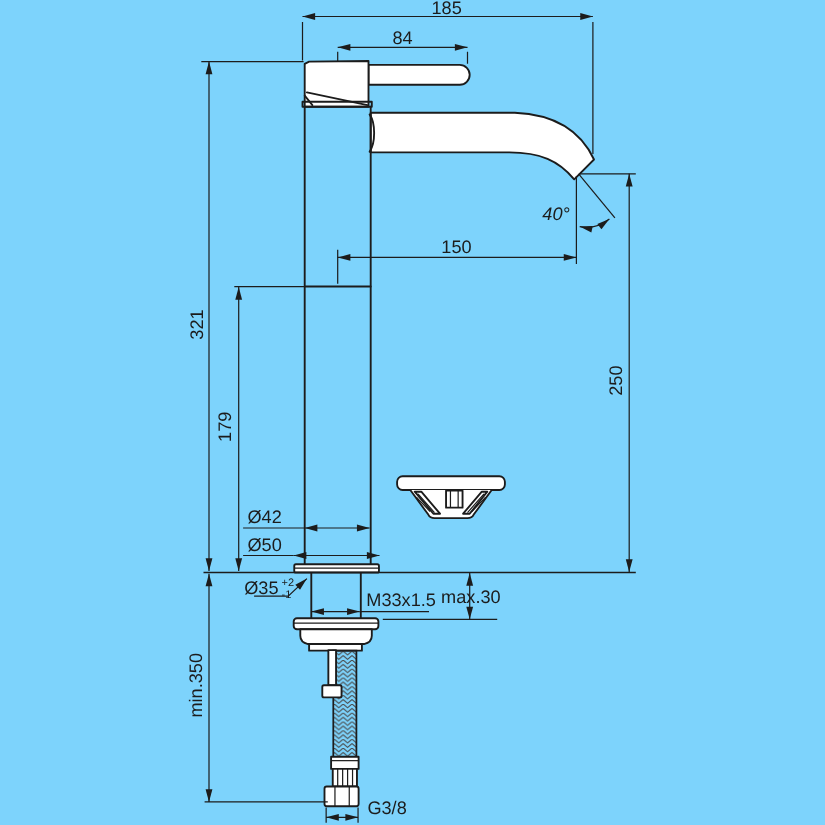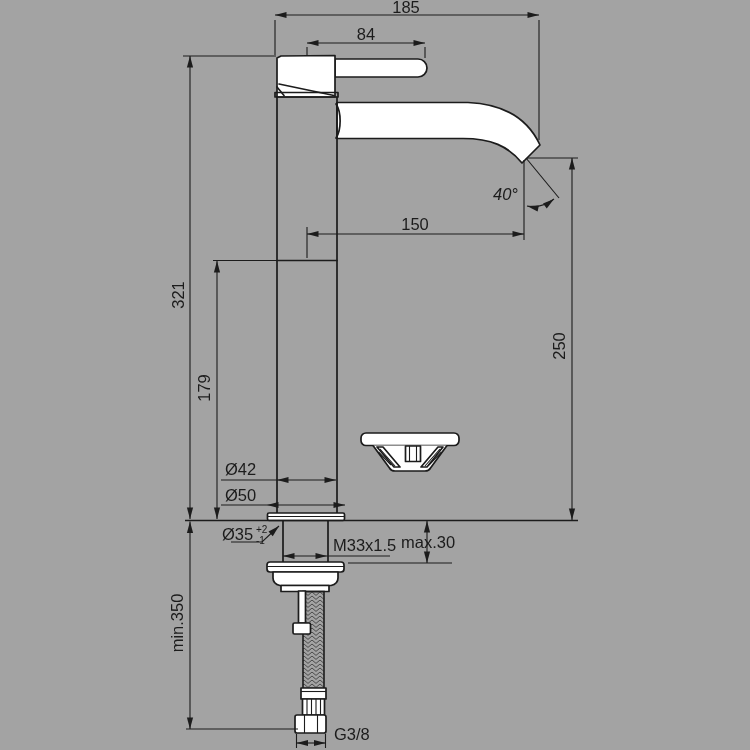--- a/index.html
+++ b/index.html
@@ -1,16 +1,16 @@
 <!DOCTYPE html>
 <html><head>
 <meta charset="utf-8">
 <style>
   html,body{margin:0;padding:0;background:#ffffff;}
-  .stage{width:750px;height:750px;position:relative;background:#a3a3a3;overflow:hidden;}
+  .stage{width:750px;height:750px;position:relative;background:#7dd3fc;overflow:hidden;}
   svg{display:block;}
   text{font-family:"Liberation Sans","DejaVu Sans",sans-serif;fill:#1c1c1c;}
   .dim-t{font-size:16.5px;}
   .dim-s{font-size:10px;}
   .ital{font-style:italic;}
   .draw{stroke:#1c1c1c;stroke-width:1.7;fill:none;stroke-linejoin:round;stroke-linecap:round;}
   .drawf{stroke:#1c1c1c;stroke-width:1.7;fill:#ffffff;stroke-linejoin:round;}
   .thin{stroke:#1c1c1c;stroke-width:1.1;fill:none;}
   .mid{stroke:#1c1c1c;stroke-width:1.4;fill:none;}
 </style>

